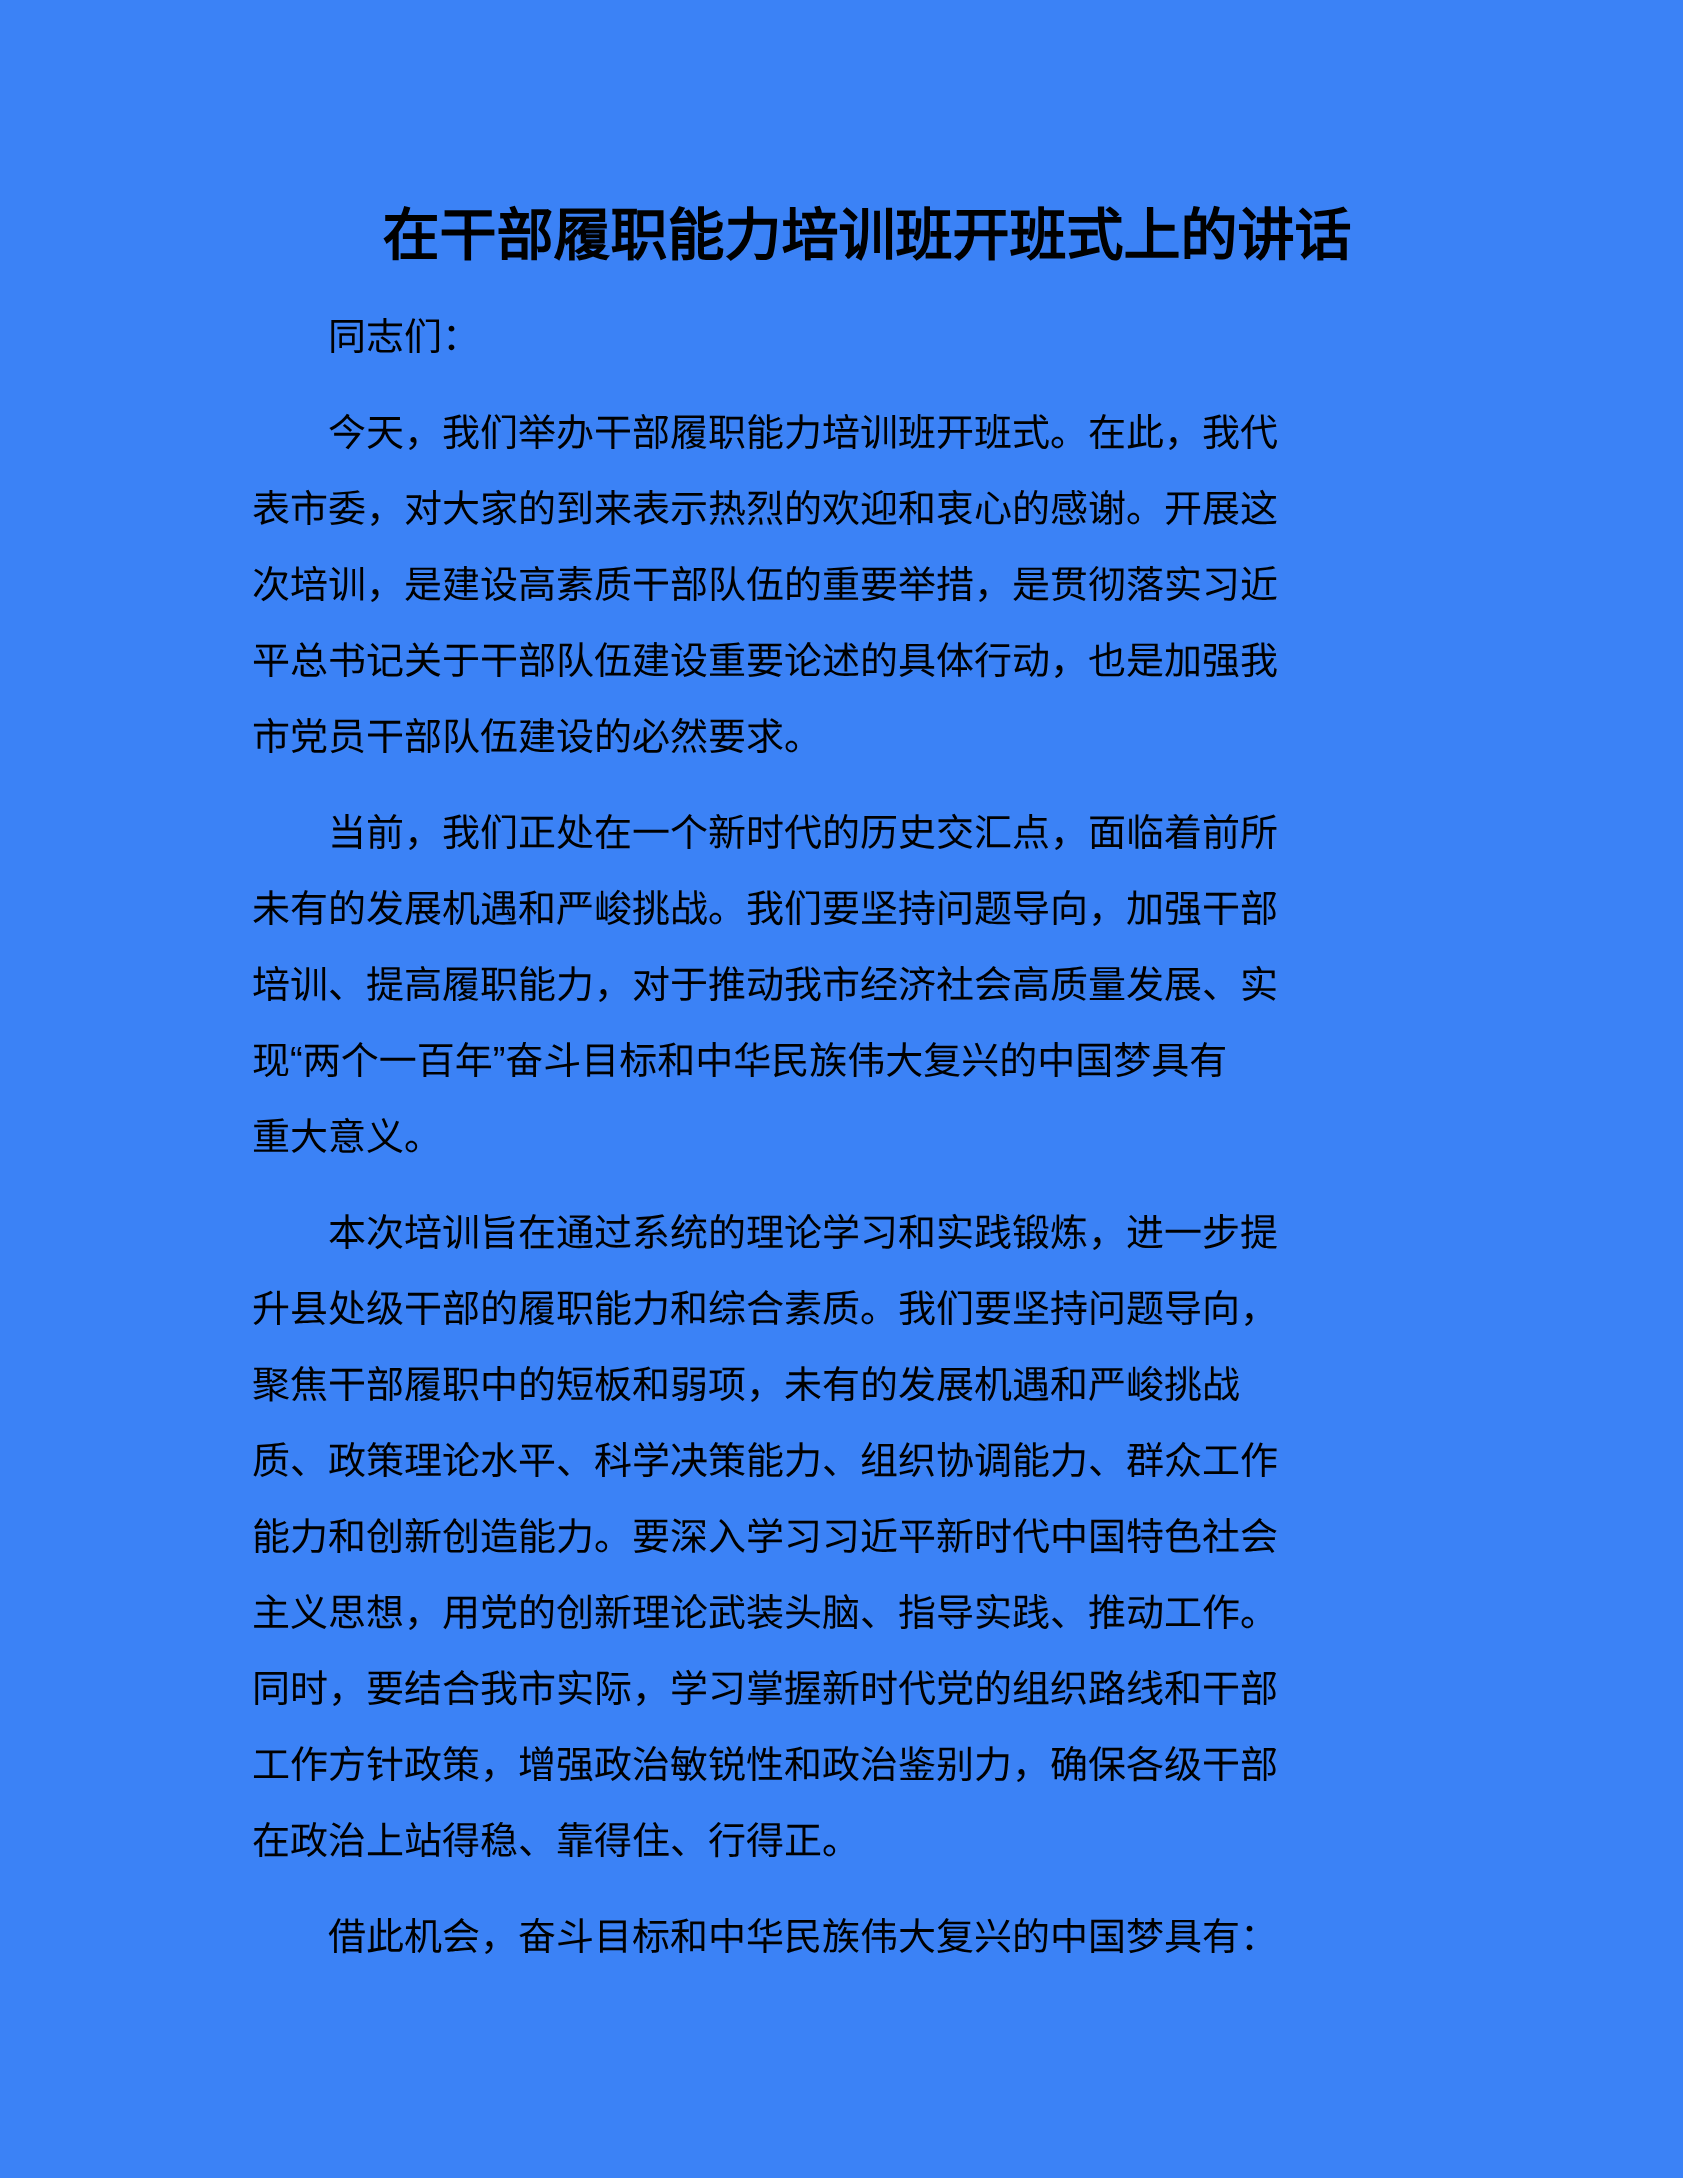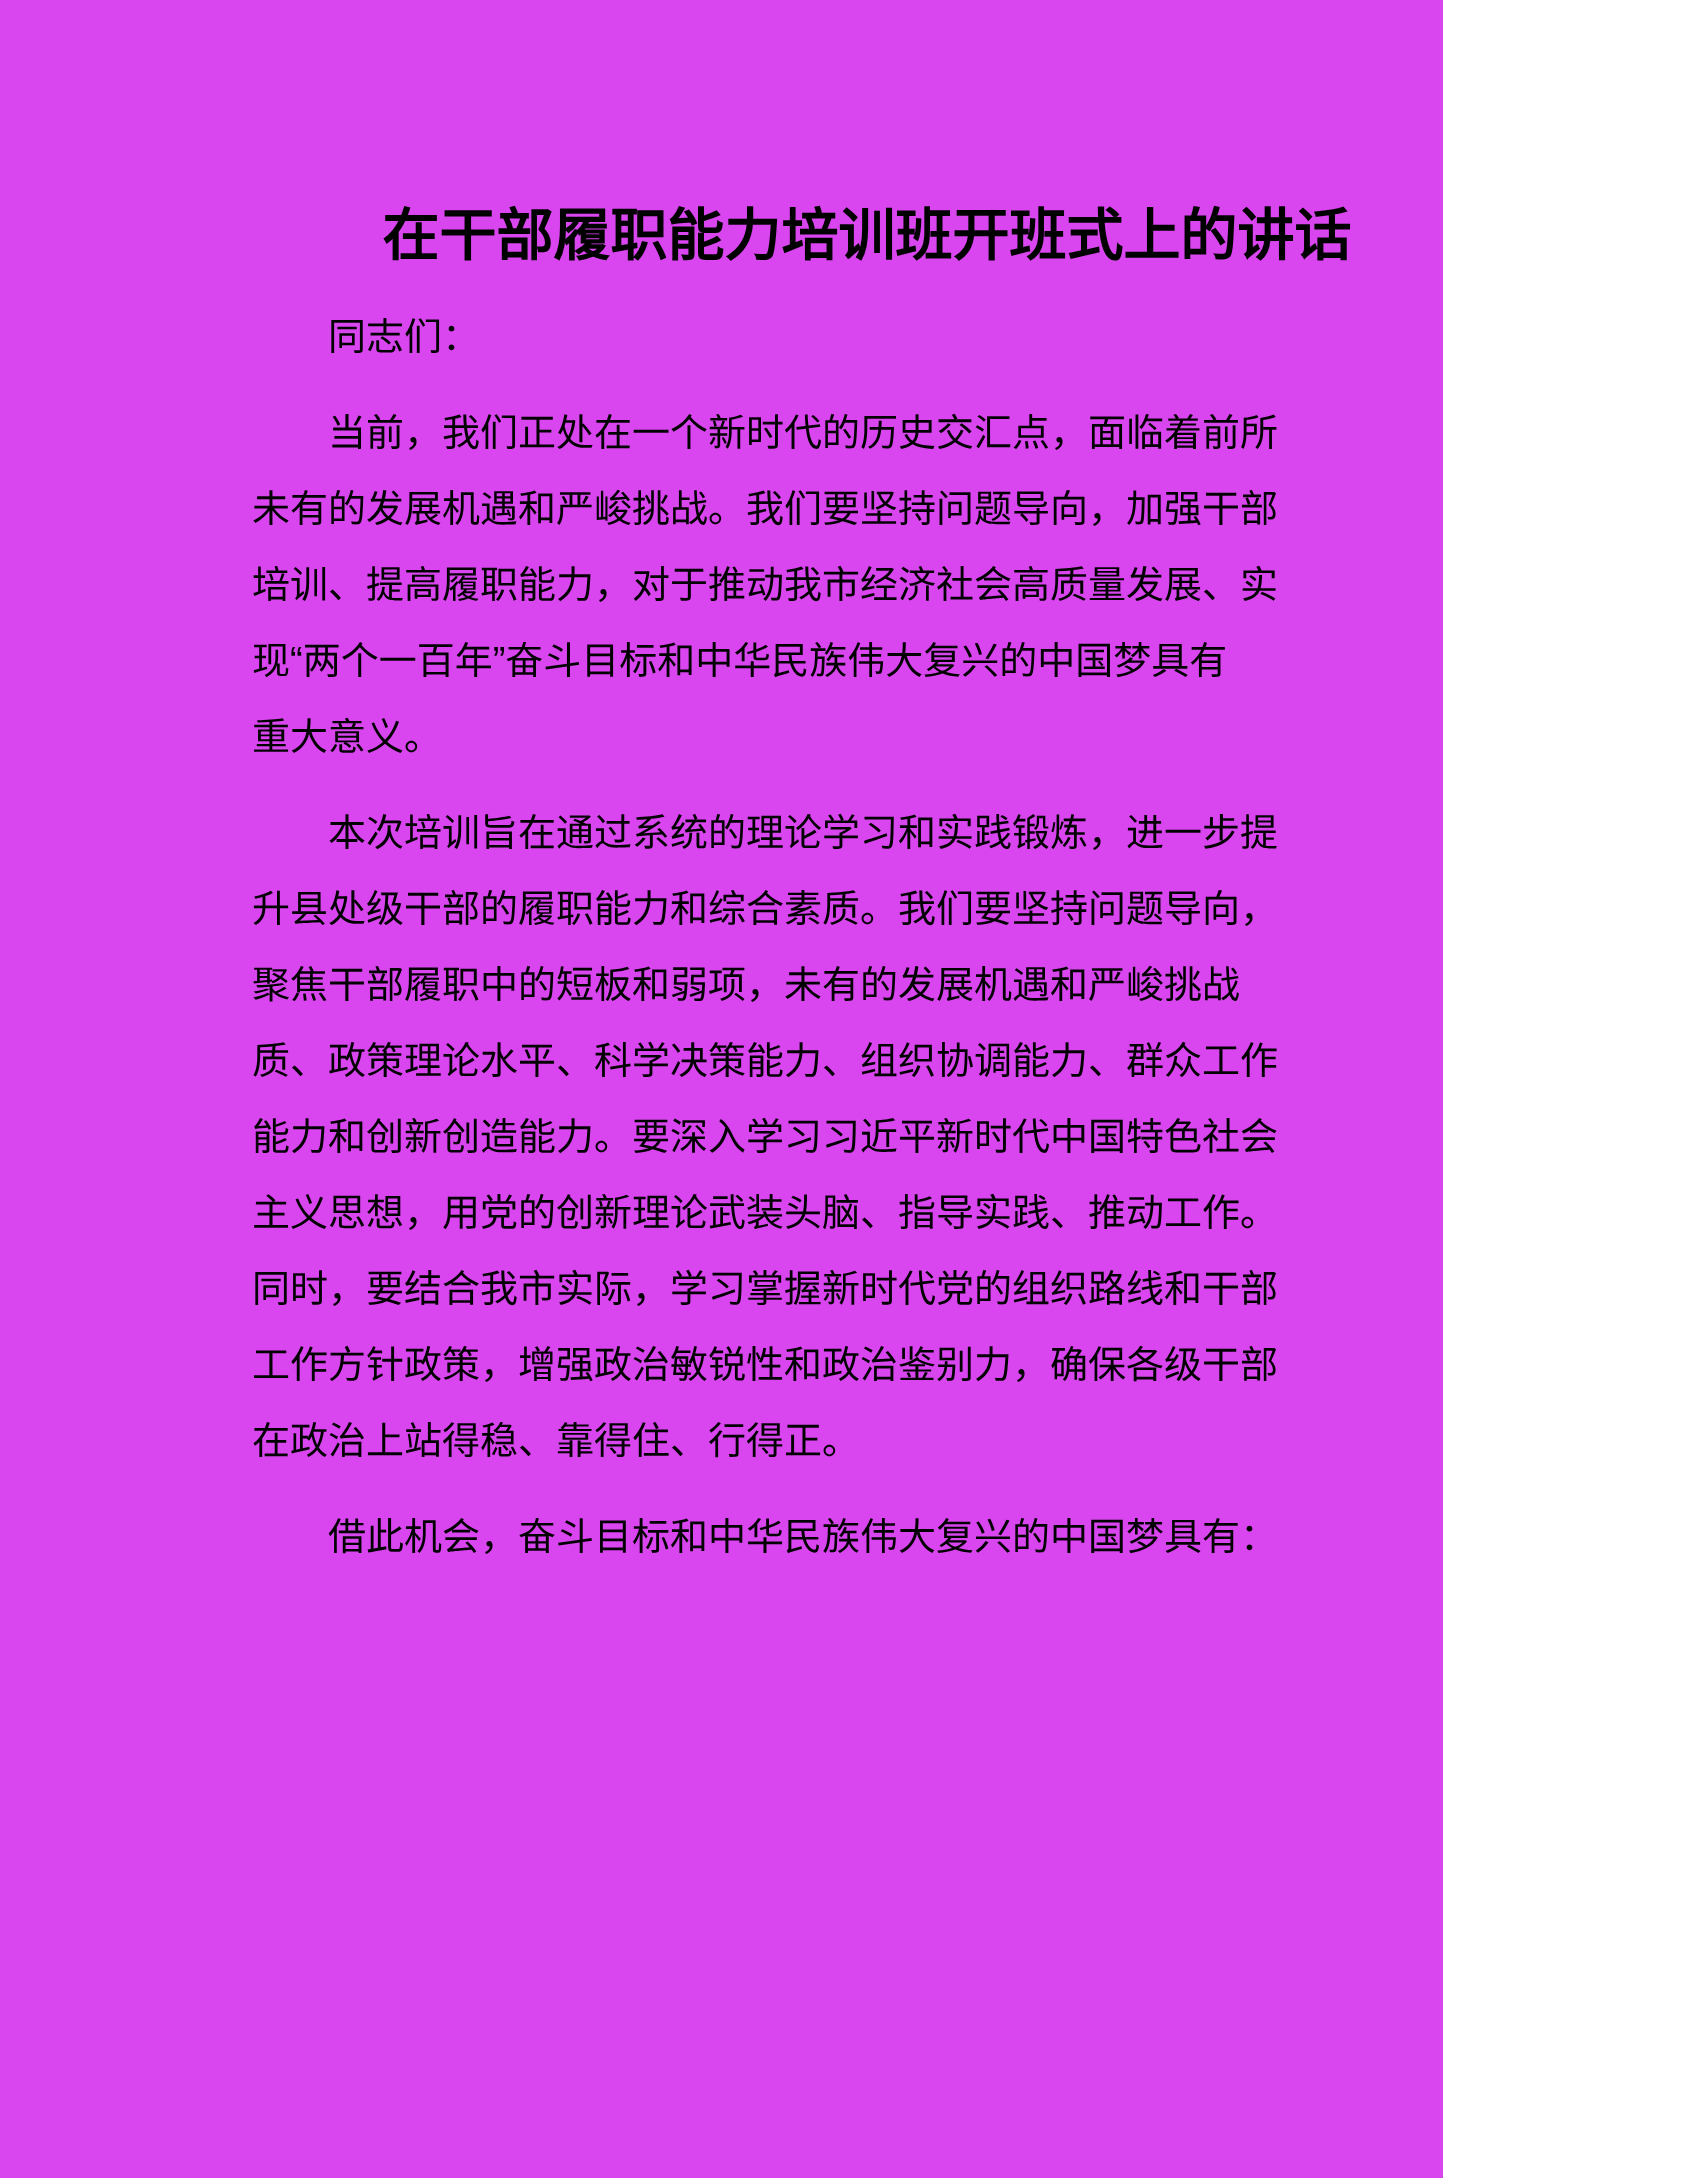--- a/index.html
+++ b/index.html
@@ -3,23 +3,23 @@
 <meta charset="utf-8">
 <title>在干部履职能力培训班开班式上的讲话</title>
 <style>
   html, body {
     margin: 0;
     padding: 0;
     background: #ffffff;
   }
   .page {
     position: relative;
-    width: 1443px;
+    width: 1683px;
     height: 2178px;
-    background: #d946ef;
+    background: #3b82f6;
     color: #000000;
     font-family: "Liberation Sans", sans-serif;
     overflow: hidden;
   }
   .content {
     width: 1188px;
     margin-left: 248px;
   }
   .doc-title {
     margin: 204px 0 0 0;
@@ -45,20 +45,25 @@
 </style>
 </head>
 <body>
 
 <div class="page">
   <div class="content">
     <h1 class="doc-title">在干部履职能力培训班开班式上的讲话</h1>
 
     <p class="para salutation">　　同志们：</p>
 
+    <p class="para">　　今天，我们举办干部履职能力培训班开班式。在此，我代
+表市委，对大家的到来表示热烈的欢迎和衷心的感谢。开展这
+次培训，是建设高素质干部队伍的重要举措，是贯彻落实习近
+平总书记关于干部队伍建设重要论述的具体行动，也是加强我
+市党员干部队伍建设的必然要求。</p>
 
     <p class="para">　　当前，我们正处在一个新时代的历史交汇点，面临着前所
 未有的发展机遇和严峻挑战。我们要坚持问题导向，加强干部
 培训、提高履职能力，对于推动我市经济社会高质量发展、实
 现“两个一百年”奋斗目标和中华民族伟大复兴的中国梦具有
 重大意义。</p>
 
     <p class="para">　　本次培训旨在通过系统的理论学习和实践锻炼，进一步提
 升县处级干部的履职能力和综合素质。我们要坚持问题导向，
 聚焦干部履职中的短板和弱项，未有的发展机遇和严峻挑战

